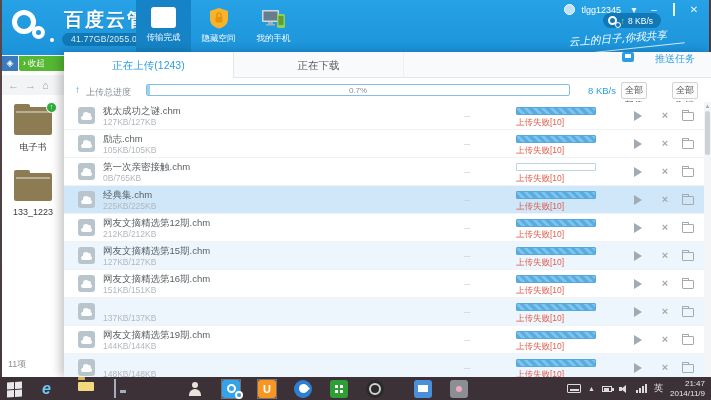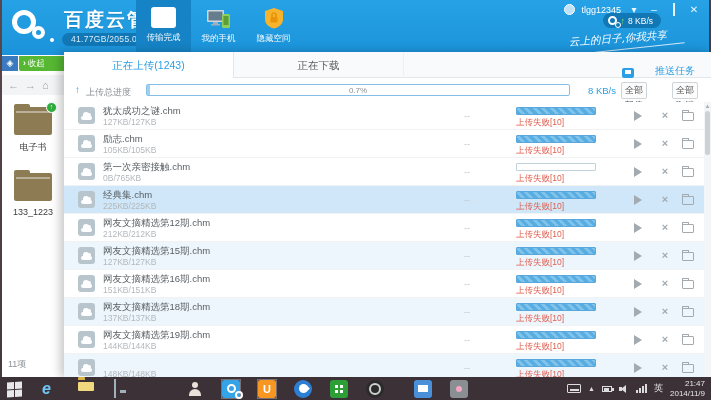--- a/index.html
+++ b/index.html
@@ -63,21 +63,21 @@
   .folder-badge { position:absolute; top:-5px; right:-5px; width:11px; height:11px; background:#2fae3e; border:1.5px solid #fff; border-radius:50%;
                   color:#fff; font-size:7px; line-height:8px; text-align:center; }
   .folder-label { position:absolute; width:58px; text-align:center; font-size:9px; color:#3c3c3c; }
   .item-count { left:6px; top:303px; font-size:9px; color:#8d9297; }
 
   
   #panel { left:62px; top:52px; width:647px; height:325px; background:#fff; box-shadow:-4px 0 9px rgba(0,0,0,.22); }
   .ttabs { left:0; top:0; width:647px; height:26px; background:#f9fafb; border-bottom:1px solid #e3e7ea; display:flex; }
   .ttab { width:170px; height:26px; text-align:center; line-height:26px; font-size:10.5px; color:#5b6166; cursor:default; border-right:1px solid #eef1f3; }
   .ttab.active { background:#fff; color:#2b9fe3; border-right:1px solid #e3e7ea; }
-  .push-task { position:absolute; right:16px; top:0; height:26px; display:flex; align-items:flex-end; gap:21px; color:#2b9fe3; font-size:10px; cursor:default; }
+  .push-task { position:absolute; right:16px; top:0; height:26px; display:flex; align-items:flex-start; gap:21px; color:#2b9fe3; font-size:10px; cursor:default; }
   .push-icon { width:12px; height:10px; background:#2b9fe3; border-radius:2px; position:relative; }
   .push-icon::after { content:''; position:absolute; left:3px; top:2px; width:6px; height:4px; background:#fff; }
 
   .summary { left:0; top:27px; width:647px; height:23px; background:#fff; }
   .sum-arrow { left:11px; top:5px; color:#2b9fe3; font-size:10px; font-weight:bold; }
   .sum-label { left:22px; top:7px; font-size:9px; color:#8a9096; }
   .sum-bar { left:82px; top:5px; width:424px; height:12px; border:1px solid #85bfe7; background:#fff; border-radius:2px; }
   .sum-fill { position:absolute; left:0; top:0; height:100%; background:#9fd0ef; }
   .sum-pct { position:absolute; left:0; top:1px; width:100%; text-align:center; font-size:8px; color:#8a9096; }
   .sum-speed { left:514px; top:6px; width:38px; text-align:right; font-size:9.5px; color:#2b9fe3; }
@@ -179,38 +179,38 @@
       </div>
       <div class="abs app-title">百度云管家</div>
       <div class="abs storage-pill">41.77GB/2055.00GB</div>
 
       <div class="abs nav-tabs">
         <div class="nav-tab active">
           <span class="cloud-frame"><span class="inner"><span class="cloudlet"></span></span></span>
           <span class="nlabel">传输完成</span>
         </div>
         <div class="nav-tab">
+          <svg width="22" height="22" viewBox="0 0 22 22">
+            <path d="M11 1l9 3v8c0 5-4 8.5-9 9.5C6 20.5 2 17 2 12V4z" fill="#f7b32b"></path>
+            <path d="M9 10v-2a2 2 0 0 1 4 0v2" stroke="#e8940a" stroke-width="1.6" fill="none"></path>
+            <rect x="7.5" y="10" width="7" height="5.5" rx="1" fill="#e8940a"></rect>
+          </svg>
+          <span class="nlabel">隐藏空间</span>
+        </div>
+        <div class="nav-tab">
           <svg width="26" height="22" viewBox="0 0 26 22">
             <rect x="1" y="3" width="17" height="12" rx="1" fill="#cfd8df"></rect>
             <rect x="2.5" y="4.5" width="14" height="9" fill="#667d8d"></rect>
             <rect x="7" y="15" width="5" height="2" fill="#9fb0bd"></rect>
             <rect x="5" y="17" width="9" height="1.5" fill="#9fb0bd"></rect>
             <rect x="16" y="7" width="8" height="14" rx="1.5" fill="#8fd05c"></rect>
             <rect x="17.5" y="9" width="5" height="9" fill="#5f9e37"></rect>
           </svg>
           <span class="nlabel">我的手机</span>
         </div>
-        <div class="nav-tab">
-          <svg width="22" height="22" viewBox="0 0 22 22">
-            <path d="M11 1l9 3v8c0 5-4 8.5-9 9.5C6 20.5 2 17 2 12V4z" fill="#f7b32b"></path>
-            <path d="M9 10v-2a2 2 0 0 1 4 0v2" stroke="#e8940a" stroke-width="1.6" fill="none"></path>
-            <rect x="7.5" y="10" width="7" height="5.5" rx="1" fill="#e8940a"></rect>
-          </svg>
-          <span class="nlabel">隐藏空间</span>
-        </div>
       </div>
 
       <div class="abs user-row">
         <span class="avatar"></span>
         <span class="username">tlgg12345</span>
         <span class="win-btn">▾</span>
         <span class="win-btn">–</span>
         <span class="win-btn"><span class="restore-glyph"></span></span>
         <span class="win-btn">✕</span>
       </div>
@@ -399,21 +399,20 @@
             </span>
     <span class="act close">×</span>
     <span class="act fold">
               <span class="mini-folder"></span>
             </span>
   </div>
           <div class="frow stripe">
     <span class="ficon">
               <span class="cloudlet"></span>
             </span>
-    <span class="fname">网友文摘精选第18期.chm</span>
     <span class="fsize">137KB/137KB</span>
     <span class="fspeed">--</span>
     <span class="fbar">
               <span class="ffill" style="width: 100%;"></span>
             </span>
     <span class="fstatus">上传失败[10]</span>
     <span class="act play">
               <span class="tri"></span>
             </span>
     <span class="act close">×</span>

